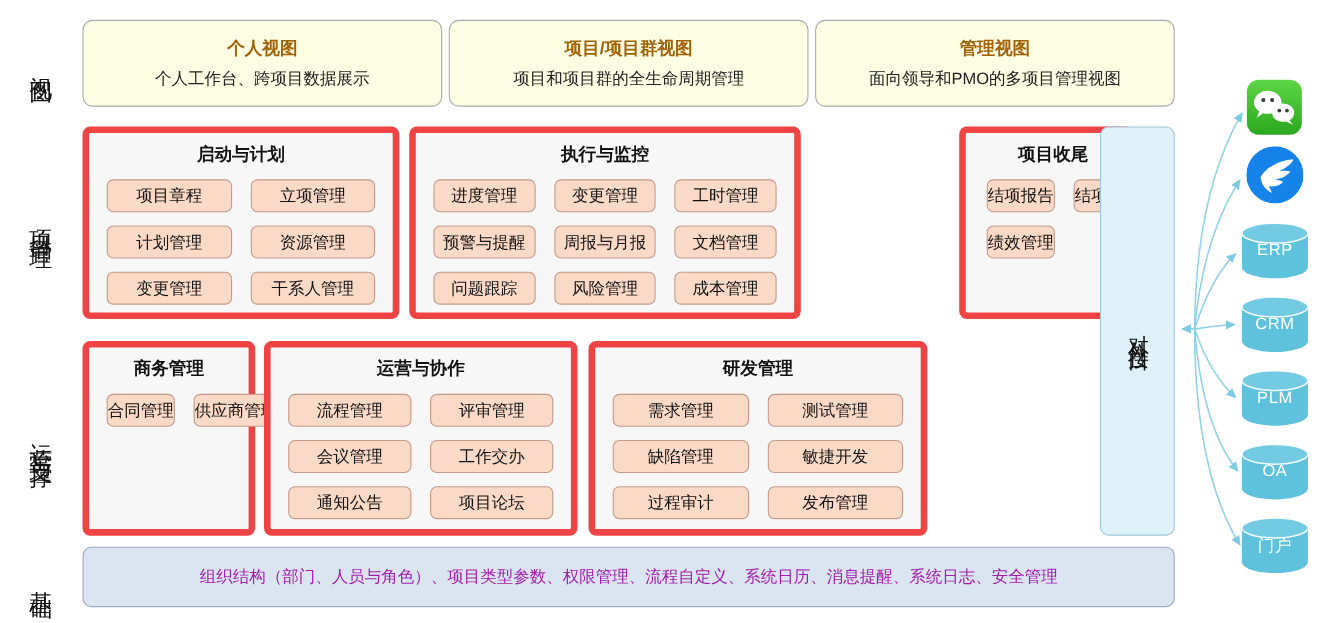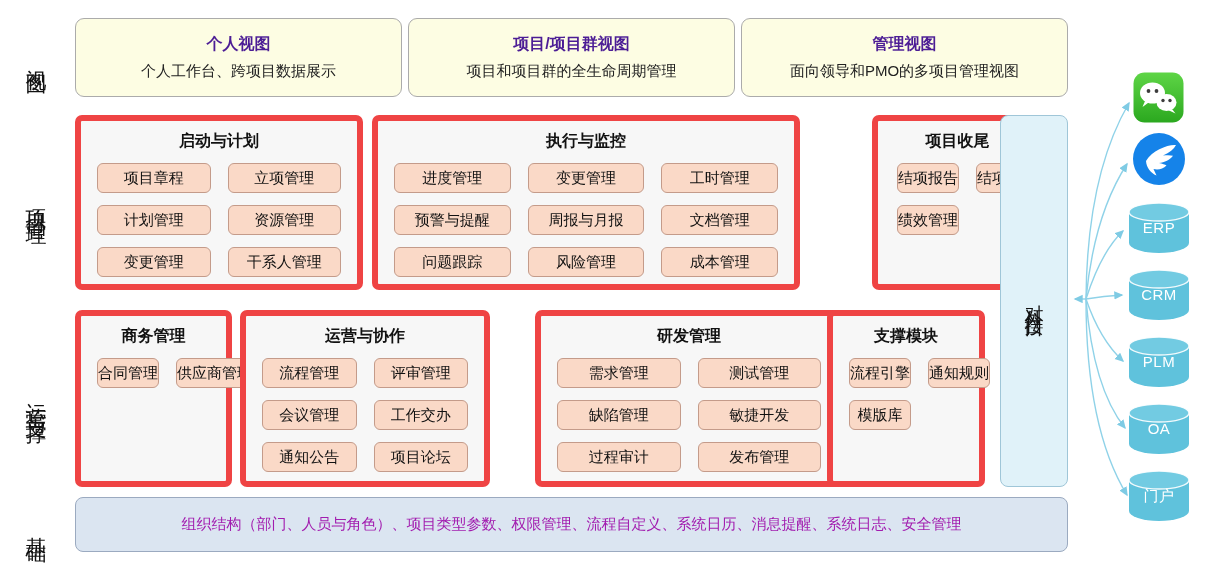--- a/index.html
+++ b/index.html
@@ -11,21 +11,21 @@
   body{font-family:"Liberation Sans",sans-serif;background:#fff;}
   .stage{position:relative;width:1220px;height:566px;background:#fff;overflow:hidden;}
 
   
   .rail{position:absolute;left:12px;width:48px;display:flex;align-items:center;justify-content:center;}
   .rail span{writing-mode:vertical-rl;text-orientation:upright;font-size:21px;letter-spacing:5px;color:#111;}
 
   
   .view-box{position:absolute;top:18px;height:79px;background:var(--view-box-fill);border:1px solid #ABABAB;
     border-radius:9px;display:flex;flex-direction:column;align-items:center;justify-content:center;gap:7px;}
-  .view-title{font-size:16px;font-weight:bold;color:#4c1d95;}
+  .view-title{font-size:16px;font-weight:bold;color:#a16207;}
   .view-sub{font-size:15px;color:#222;}
 
   
   .sec{position:absolute;background:var(--section-fill);border:6px solid #ef4444;border-radius:7px;padding:9px 16px 0;}
   .sec-title{font-size:16px;font-weight:bold;color:#111;text-align:center;line-height:22px;margin-bottom:11px;}
   .grid{display:grid;gap:12px 17px;}
   .cols-1{grid-template-columns:1fr 1fr;}
   .cols-2{grid-template-columns:1fr 1fr;}
   .cols-3{grid-template-columns:1fr 1fr 1fr;}
   .card{height:30px;background:var(--card-fill);border:1px solid var(--card-border);border-radius:6px;
@@ -87,21 +87,21 @@
     <div class="grid cols-2">
       <div class="card">项目章程</div>
       <div class="card">立项管理</div>
       <div class="card">计划管理</div>
       <div class="card">资源管理</div>
       <div class="card">变更管理</div>
       <div class="card">干系人管理</div>
     </div>
   </div>
 
-  <div class="sec" style="left:372px;top:115px;width:428px;height:175px;">
+  <div class="sec" style="left:372px;top:115px;width:356px;height:175px;">
     <div class="sec-title">执行与监控</div>
     <div class="grid cols-3">
       <div class="card">进度管理</div>
       <div class="card">变更管理</div>
       <div class="card">工时管理</div>
       <div class="card">预警与提醒</div>
       <div class="card">周报与月报</div>
       <div class="card">文档管理</div>
       <div class="card">问题跟踪</div>
       <div class="card">风险管理</div>
@@ -119,21 +119,21 @@
   </div>
 
   <div class="sec" style="left:75px;top:310px;width:157px;height:177px;">
     <div class="sec-title">商务管理</div>
     <div class="grid cols-1">
       <div class="card">合同管理</div>
       <div class="card">供应商管理</div>
     </div>
   </div>
 
-  <div class="sec" style="left:240px;top:310px;width:250px;height:177px;">
+  <div class="sec" style="left:240px;top:310px;width:285px;height:177px;">
     <div class="sec-title">运营与协作</div>
     <div class="grid cols-2">
       <div class="card">流程管理</div>
       <div class="card">评审管理</div>
       <div class="card">会议管理</div>
       <div class="card">工作交办</div>
       <div class="card">通知公告</div>
       <div class="card">项目论坛</div>
     </div>
   </div>
@@ -143,28 +143,20 @@
     <div class="grid cols-2">
       <div class="card">需求管理</div>
       <div class="card">测试管理</div>
       <div class="card">缺陷管理</div>
       <div class="card">敏捷开发</div>
       <div class="card">过程审计</div>
       <div class="card">发布管理</div>
     </div>
   </div>
 
-  <div class="sec" style="left:827px;top:310px;width:158px;height:177px;">
-    <div class="sec-title">支撑模块</div>
-    <div class="grid cols-1">
-      <div class="card">流程引擎</div>
-      <div class="card">通知规则</div>
-      <div class="card">模版库</div>
-    </div>
-  </div>
 
   <div class="iface">
     <span>对外接口</span>
   </div>
 
   <div class="foundation">
     <span>组织结构（部门、人员与角色）、项目类型参数、权限管理、流程自定义、系统日历、消息提醒、系统日志、安全管理</span>
   </div>
 
   <svg class="arrows" width="1220" height="566">

